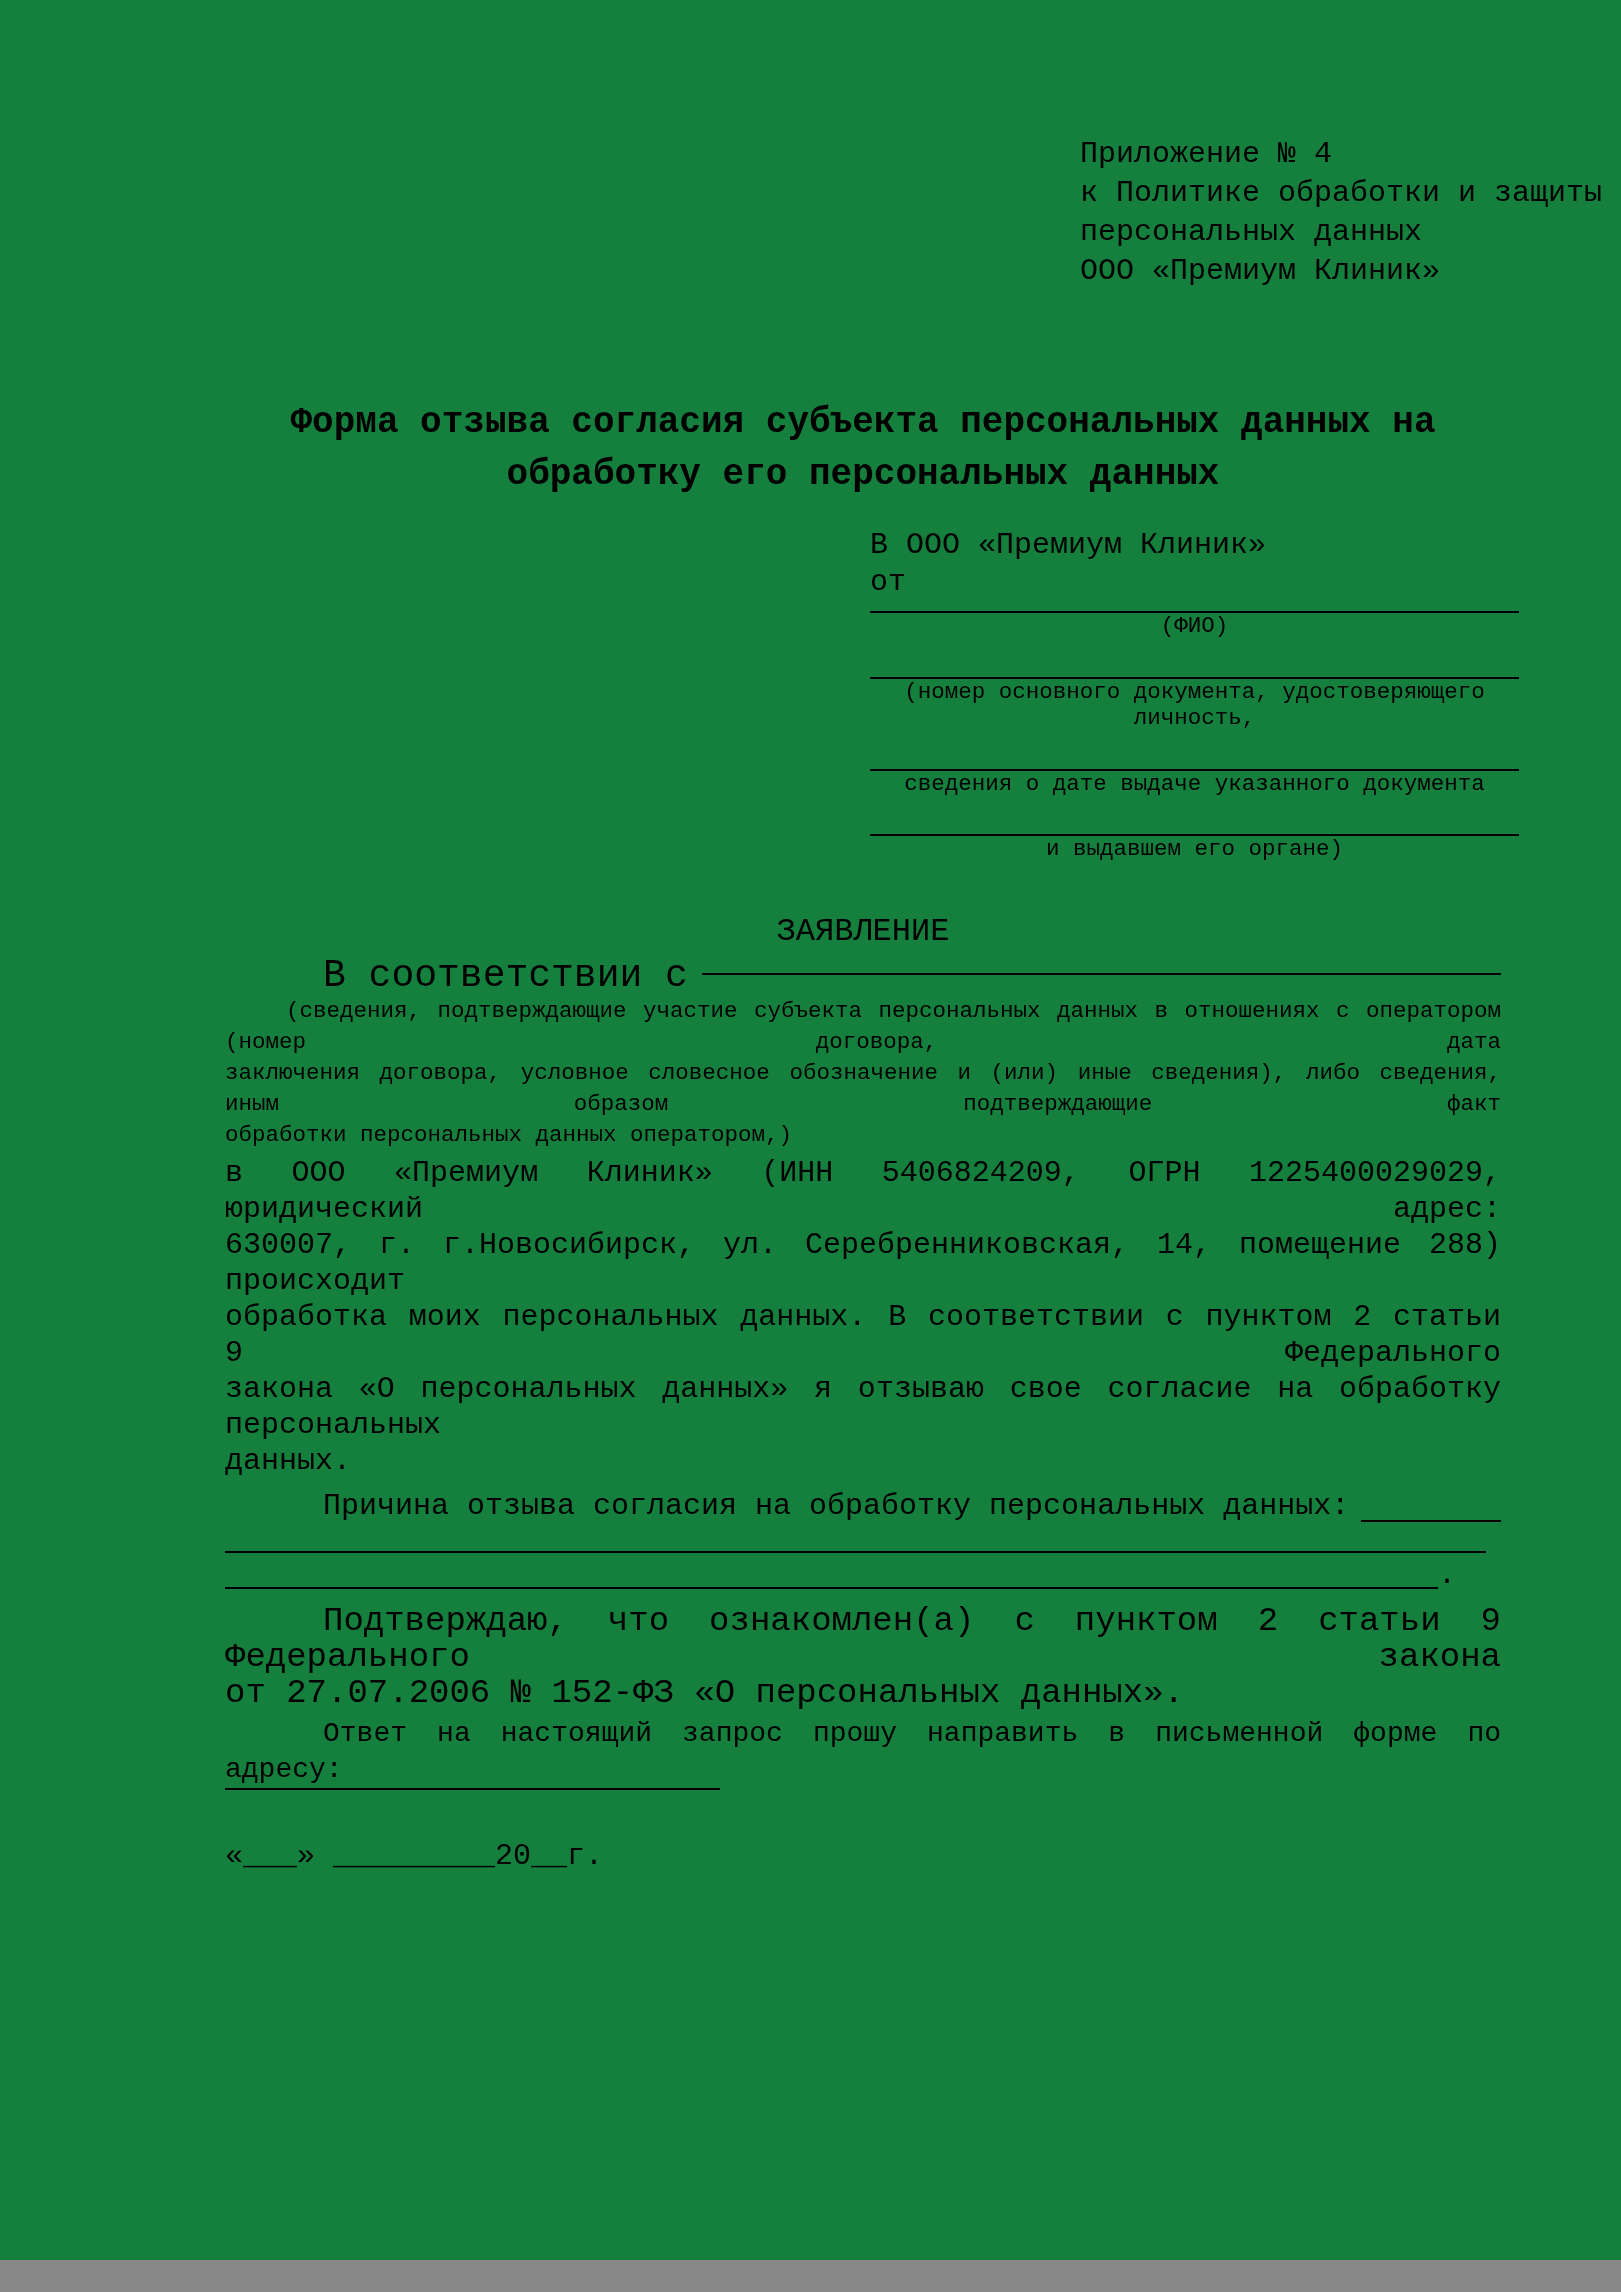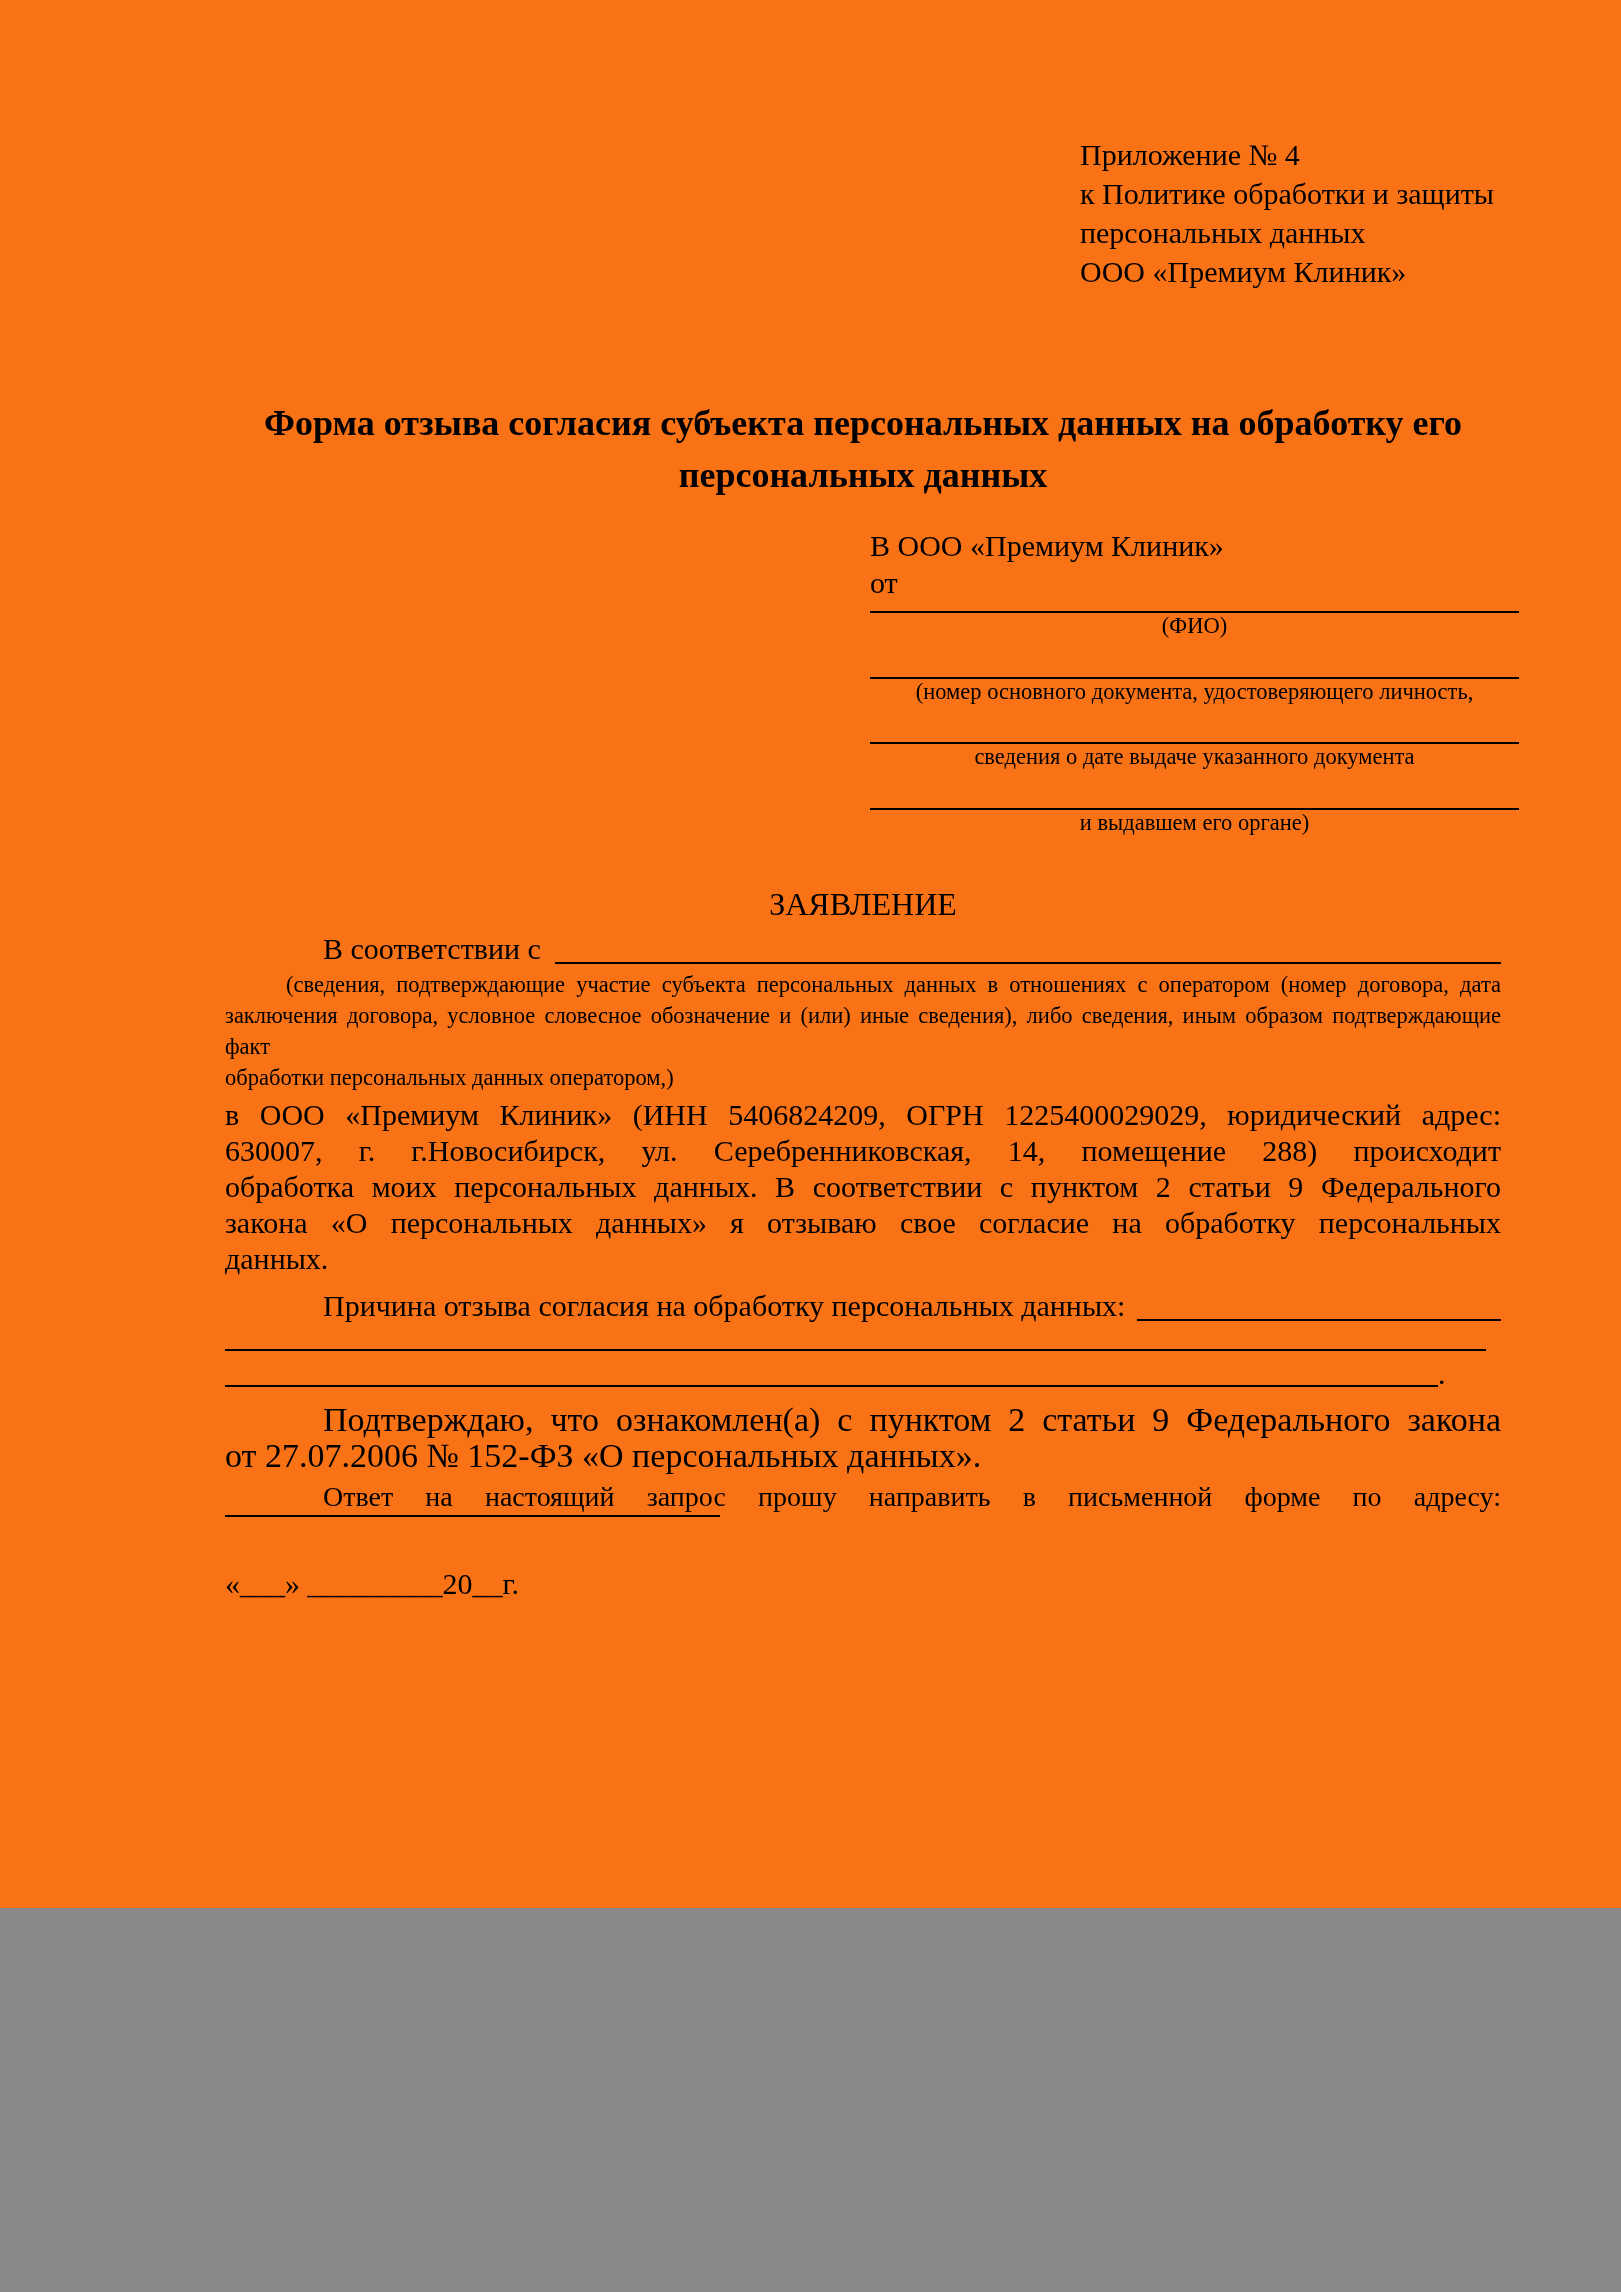--- a/index.html
+++ b/index.html
@@ -1,39 +1,39 @@
 <!DOCTYPE html>
 <html lang="ru"><head>
 <meta charset="utf-8">
 <style>
   html,body{margin:0;padding:0;background:#888;}
   .page{
-    width:1621px;height:1908px;background:#f97316;color:#000;
+    width:1621px;height:2260px;background:#15803d;color:#000;
     position:relative;overflow:hidden;margin:0 auto;
-    font-family:Liberation Serif, serif;
+    font-family:Liberation Mono, monospace;
   }
   .content{position:absolute;left:225px;top:0;width:1276px;}
 
   
   .appendix{margin:135px 0 0 855px;font-size:30px;line-height:39px;}
   .appendix div{white-space:nowrap;}
 
   
   .title{margin:106px 0 0 0;text-align:center;font-weight:bold;font-size:36px;line-height:52px;}
 
   
   .addressee{margin:25.5px 0 0 645px;width:649px;font-size:30px;line-height:37px;}
   .blankline{border-bottom:2.9px solid #000;}
   .addr-blank-first{height:10.8px;}
   .addr-blank{height:37px;}
   .addr-caption{font-size:22.5px;line-height:26.5px;text-align:center;}
 
   
   .heading{margin-top:49px;text-align:center;font-size:32px;line-height:39px;}
-  .accordance{display:flex;margin-top:5.9px;font-size:30px;line-height:37px;}
+  .accordance{display:flex;margin-top:5.9px;font-size:38px;line-height:37px;align-items:center;}
   .accordance .prefix{margin-left:98px;padding-right:13.7px;white-space:nowrap;}
   .fill{flex:1 1 auto;border-bottom:2.9px solid #000;margin-bottom:2.9px;}
 
   .note{font-size:22.5px;line-height:31px;margin-top:2px;}
   .note .first{text-indent:61px;}
   .jline{text-align:justify;text-align-last:justify;}
   .pline{text-align:left;}
 
   .bodytext{font-size:30px;line-height:36px;margin-top:3.9px;}
 

